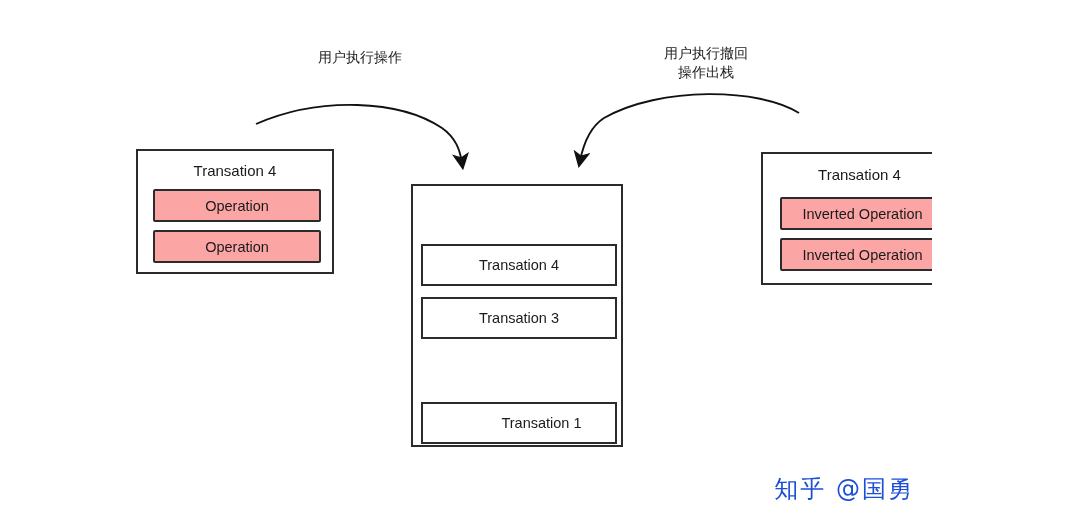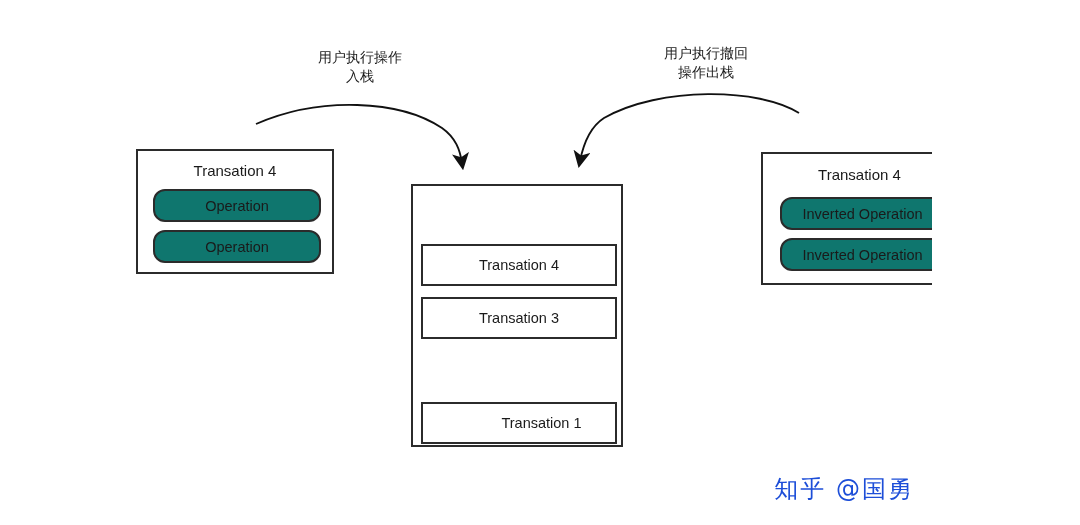--- a/index.html
+++ b/index.html
@@ -34,22 +34,22 @@
     text-align: center;
     font-size: 15px;
     line-height: 18px;
     color: #1a1a1a;
     white-space: nowrap;
   }
   .inner-box {
     position: absolute;
     box-sizing: border-box;
     border: 2px solid #2b2b2b;
-    border-radius: 12px;
-    background: #0f766e;
+    border-radius: 2px;
+    background: #fca5a5;
     display: flex;
     align-items: center;
     justify-content: center;
     font-size: 14.5px;
     color: #1a1a1a;
     white-space: nowrap;
   }
   .stack-item {
     position: absolute;
     box-sizing: border-box;
@@ -114,21 +114,20 @@
       </marker>
     </defs>
 
     <path d="M 256,124 C 320,96 400,100 442,128 C 456,138 460,150 462,163" fill="none" stroke="#111111" stroke-width="1.9" marker-end="url(#head-right)"></path>
 
     <path d="M 799,113 C 760,88 660,86 604,118 C 590,127 583,146 580,161" fill="none" stroke="#111111" stroke-width="1.9" marker-end="url(#head-left)"></path>
   </svg>
 
   <div class="arrow-caption" style="left:290px; top:48px; width:140px;">
     <span>用户执行操作</span>
-    <span class="line2">入栈</span>
   </div>
 
   <div class="arrow-caption" style="left:636px; top:44px; width:140px;">
     <span>用户执行撤回</span>
     <span class="line2">操作出栈</span>
   </div>
 
   <div class="outer-box" style="left:136px; top:141px; width:198px; height:125px;">
     <div class="box-title" style="top:11px;">Transation 4</div>
     <div class="inner-box" style="left:15px; top:38px; width:168px; height:33px;">

